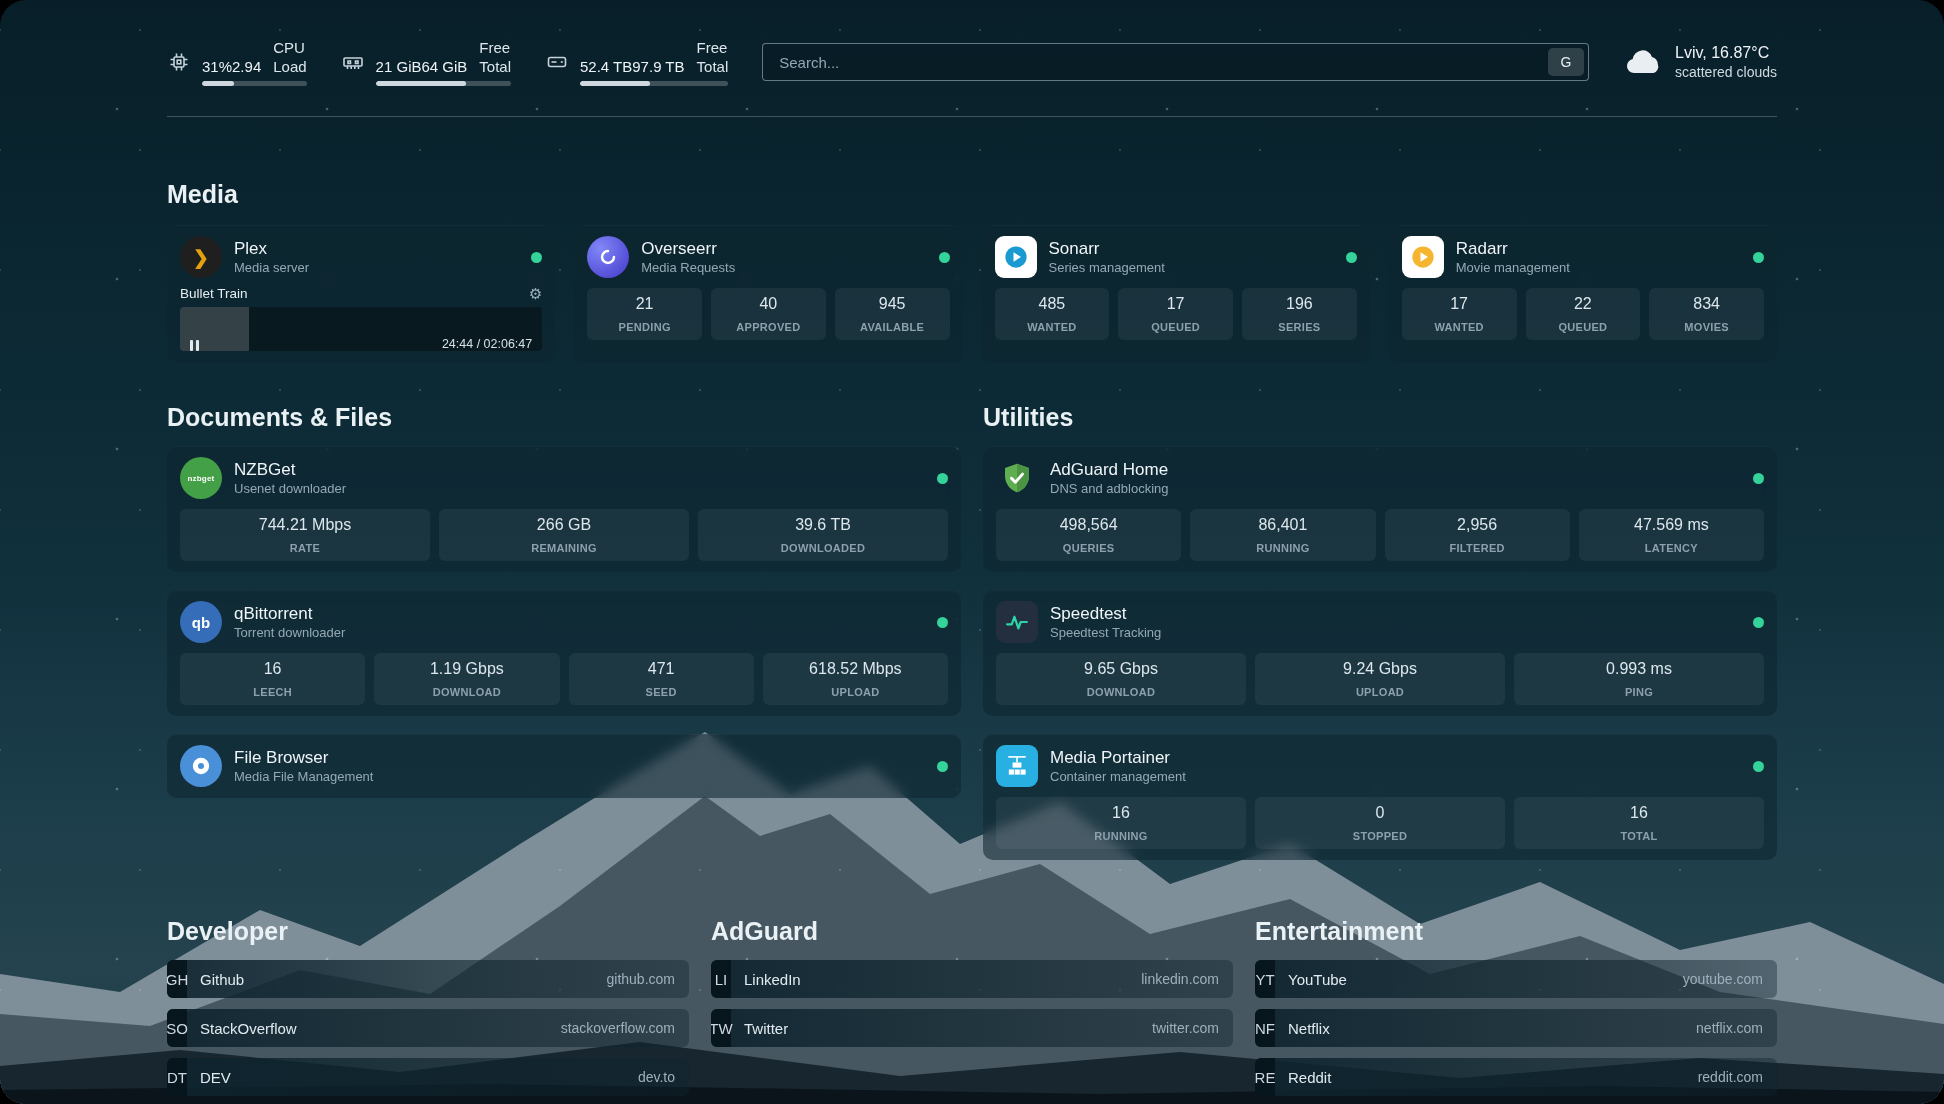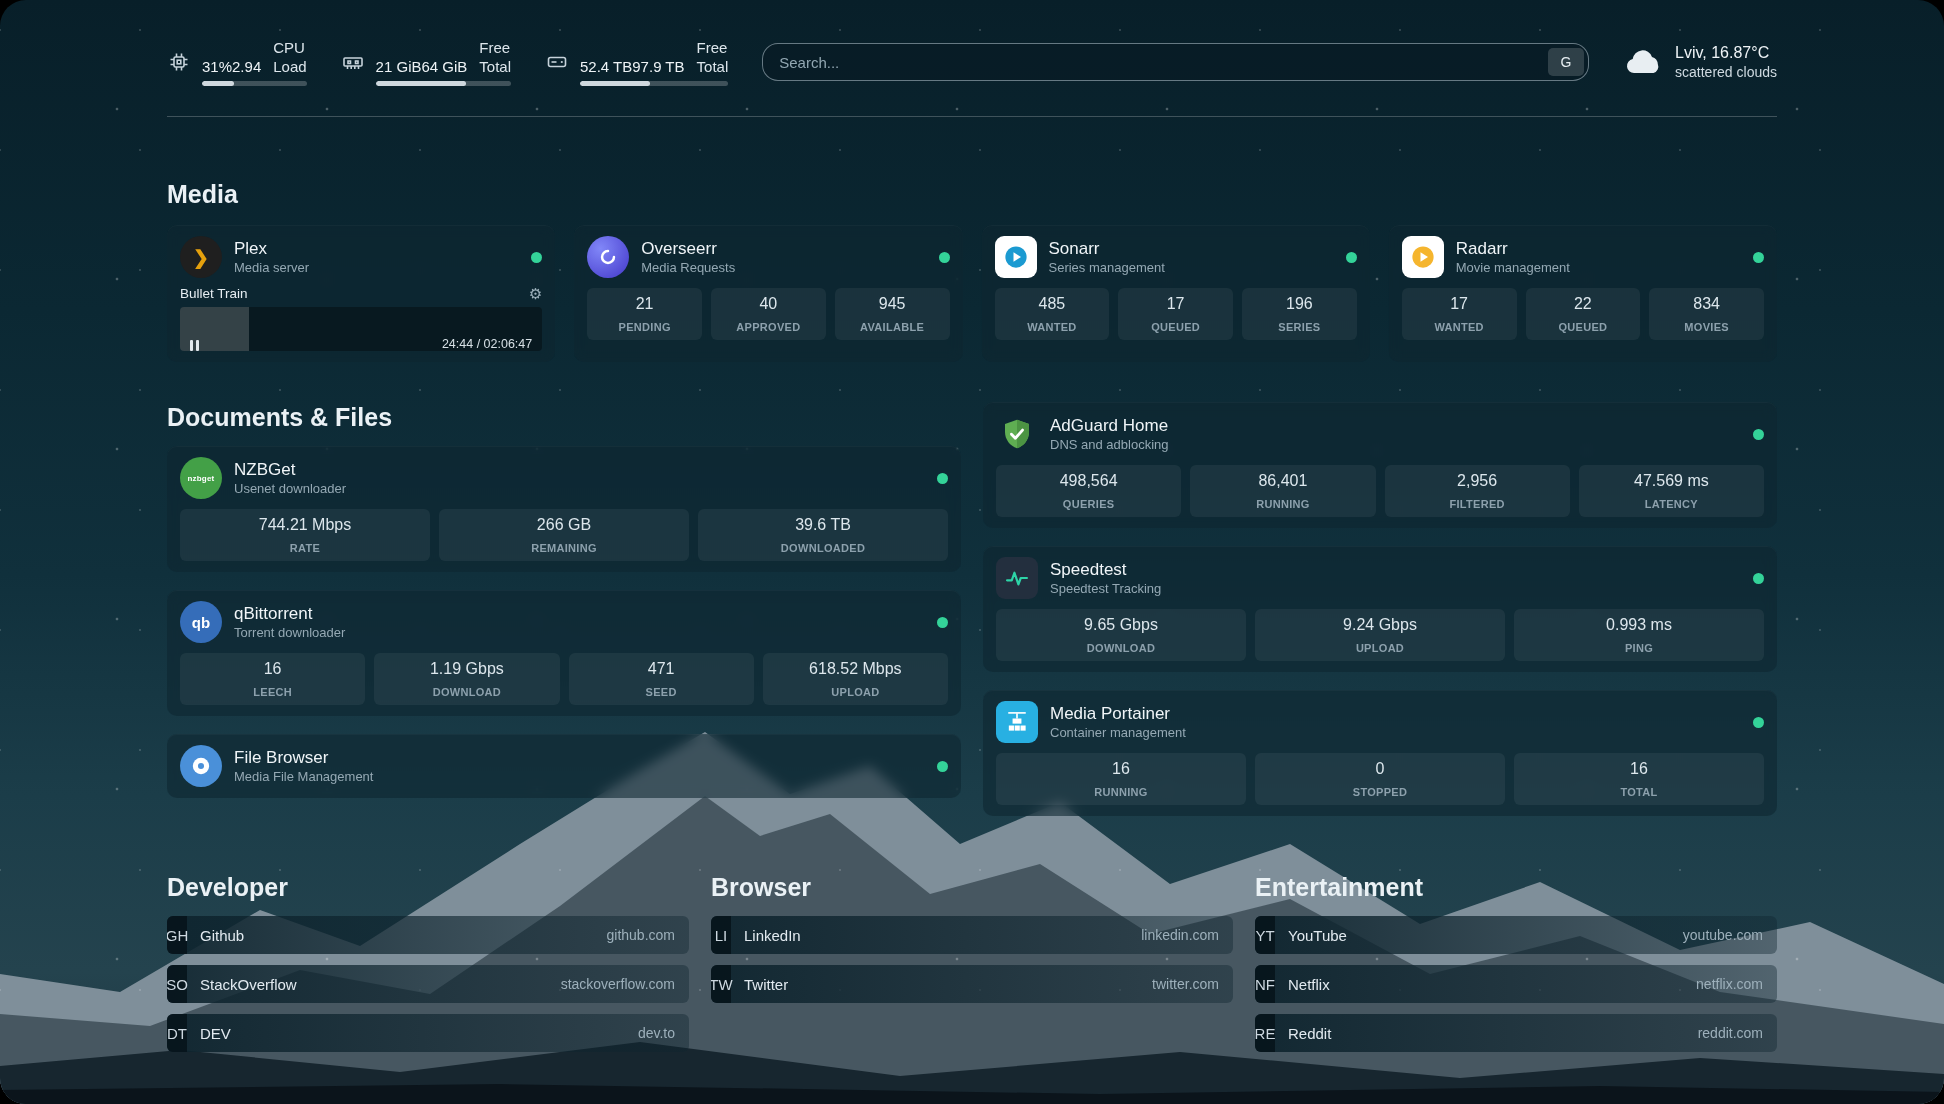--- a/index.html
+++ b/index.html
@@ -22,21 +22,21 @@
   .widget{display:flex;align-items:center;gap:11px;color:#e4ecf1;}
   .w-icon{width:24px;height:24px;color:#c7d3db;flex:none;}
   .w-icon svg{width:24px;height:24px;display:block;}
   .w-body{display:flex;flex-direction:column;}
   .w-row{display:flex;gap:12px;font-size:15px;line-height:19px;}
   .w-vals{display:flex;flex-direction:row;align-items:flex-end;color:#eef3f6;}
   .w-labs{display:flex;flex-direction:column;align-items:flex-start;color:#dde6ec;}
   .bar{margin-top:5px;height:5px;border-radius:3px;background:rgba(255,255,255,.22);overflow:hidden;}
   .bar-fill{height:100%;border-radius:3px;background:#cfd8de;}
 
-  .search{flex:1;margin:0 34px;display:flex;align-items:center;height:36px;border-radius:16px;
+  .search{flex:1;margin:0 34px;display:flex;align-items:center;height:36px;border-radius:4px;
     border:1px solid rgba(182,199,209,.55);background:rgba(8,26,35,.55);padding:0 4px 0 14px;}
   .search input{flex:1;background:transparent;border:none;outline:none;color:#e7eef2;font-size:15px;font-family:inherit;}
   .search input::placeholder{color:#92a7b2;}
   .search-btn{width:36px;height:28px;border:none;border-radius:5px;background:rgba(255,255,255,.16);
     color:#e7eef2;font-size:14px;cursor:pointer;font-family:inherit;}
 
   .weather{display:flex;align-items:center;gap:12px;color:#eef3f6;}
   .weather svg{width:40px;height:30px;display:block;}
   .weather-loc{font-size:16px;line-height:20px;}
   .weather-cond{font-size:14px;line-height:18px;color:#cfdae1;}
@@ -407,20 +407,21 @@
             <div class="svc-meta">
               <div class="svc-name">File Browser</div>
               <div class="svc-desc">Media File Management</div>
             </div>
             <span class="dot"></span>
           </div>
         </div>
       </div>
 
       <div class="col">
+        <h2 class="section-title">Utilities</h2>
 
         <div class="card">
           <div class="card-head">
             <div class="svc-icon ic-adguard">
               <svg viewBox="0 0 24 24" width="36" height="36">
                   <path d="M12 2.5l8 2.8v5.4c0 5-3.4 9.4-8 10.8-4.6-1.4-8-5.8-8-10.8V5.3z" fill="#5fae52"></path>
                   <path d="M12 2.5l8 2.8v5.4c0 5-3.4 9.4-8 10.8z" fill="#4c9443"></path>
                   <path d="M8.3 12.1l2.6 2.7 4.8-5.4" stroke="#fff" stroke-width="1.9" fill="none" stroke-linecap="round" stroke-linejoin="round"></path>
                 </svg>
             </div>
@@ -531,21 +532,21 @@
           <span class="bm-url">stackoverflow.com</span>
         </div>
         <div class="bm-row">
           <span class="bm-abbr">DT</span>
           <span class="bm-name">DEV</span>
           <span class="bm-url">dev.to</span>
         </div>
       </div>
 
       <div class="bm-col">
-        <h2 class="section-title">Browser</h2>
+        <h2 class="section-title">AdGuard</h2>
         <div class="bm-row">
           <span class="bm-abbr">LI</span>
           <span class="bm-name">LinkedIn</span>
           <span class="bm-url">linkedin.com</span>
         </div>
         <div class="bm-row">
           <span class="bm-abbr">TW</span>
           <span class="bm-name">Twitter</span>
           <span class="bm-url">twitter.com</span>
         </div>

